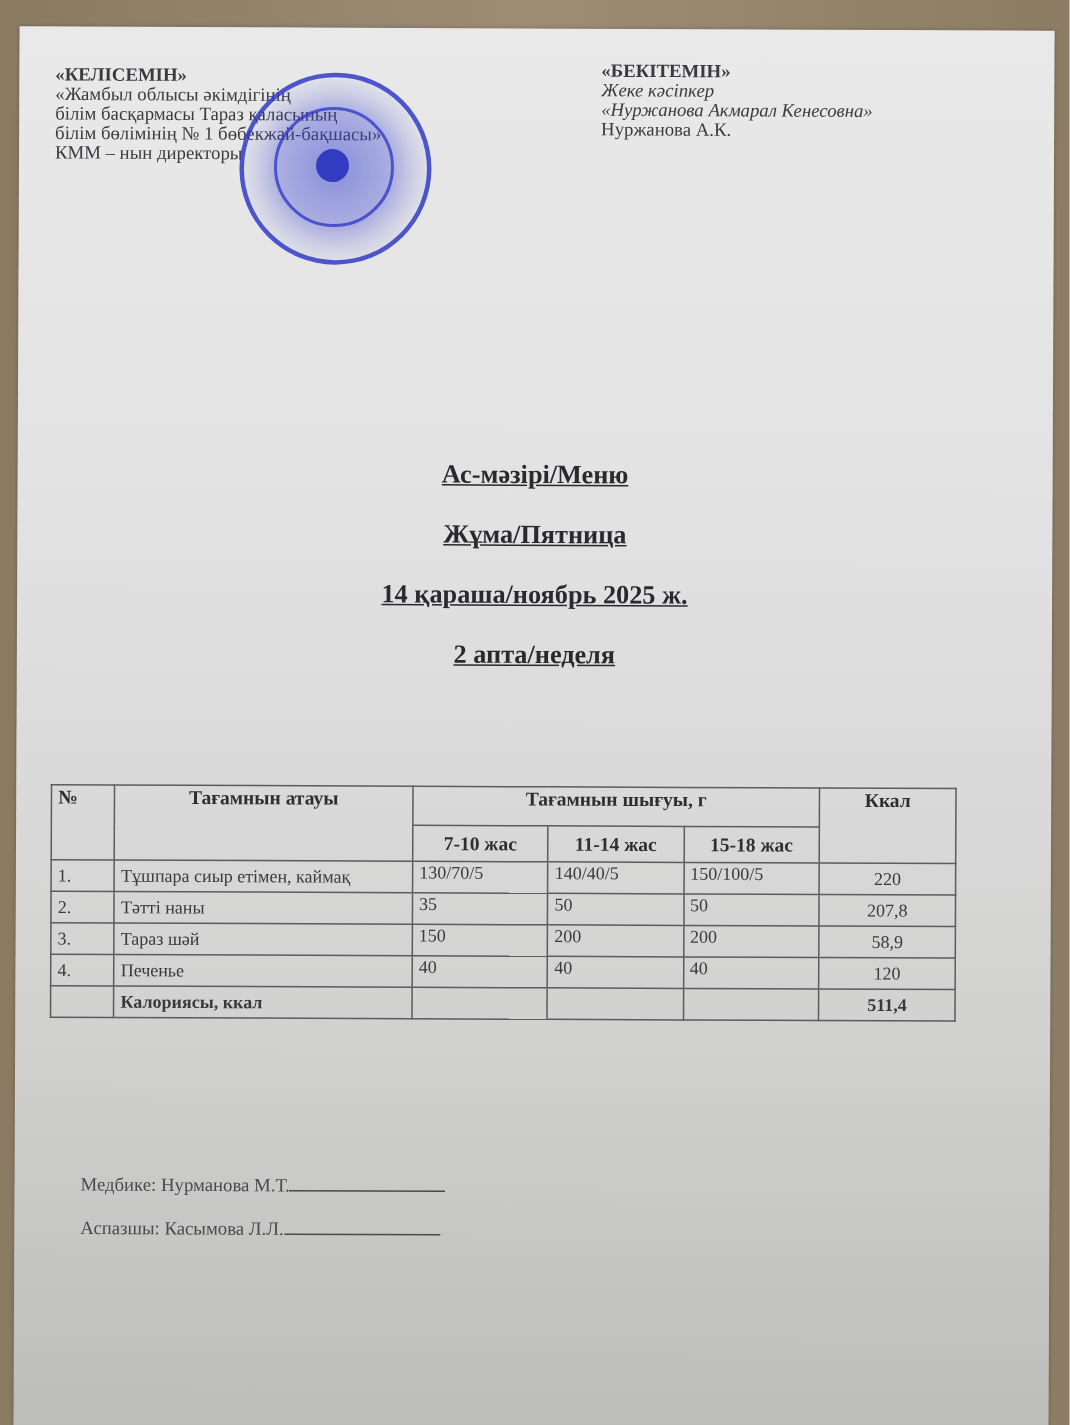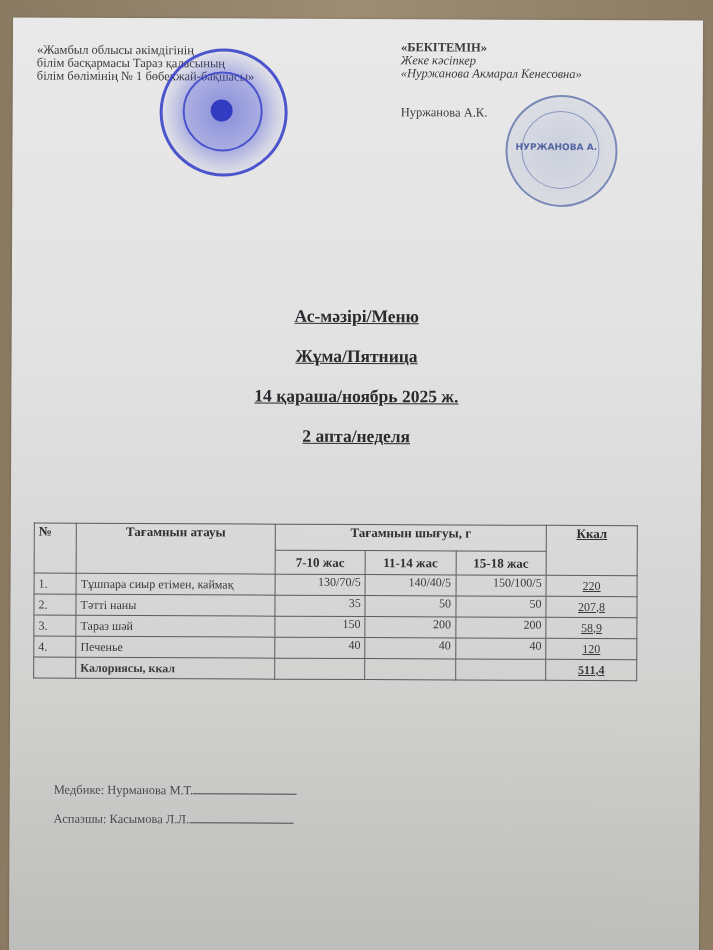--- a/index.html
+++ b/index.html
@@ -59,54 +59,52 @@
     position: absolute; left: 23px; top: 505px; width: 604px;
     border-collapse: collapse; font-size: 12px; color: #3a3a3e;
   }
   table.menu td, table.menu th { border: 1px solid #5b5b60; padding: 0 4px; }
   table.menu th { font-weight: bold; font-size: 13px; color: #2f2f33; }
   .hdr1 th { height: 25px; vertical-align: top; padding-top: 4px; }
   .hdr2 th { height: 23px; }
   table.menu td { height: 20px; }
   .c-num { width: 34px; text-align: left; }
   .c-name { width: 195px; text-align: left; }
-  .c-val { width: 83px; text-align: right; vertical-align: top; }
-  .c-kcal { width: 84px; text-align: center; text-decoration: underline; }
+  .c-val { width: 83px; text-align: left; vertical-align: top; }
+  .c-kcal { width: 84px; text-align: center; }
   .total-row td { height: 23px; }
   .bold { font-weight: bold; }
   .footer { position: absolute; left: 44px; font-size: 12.5px; color: #4a4a4e; }
   .footer .line { display: inline-block; border-bottom: 1px solid #4a4a4e; width: 104px; height: 11px; vertical-align: baseline; }
 </style>
 </head>
 <body>
 
 <div class="paper">
 
   <div class="block left-block">
+    <div class="head">«КЕЛІСЕМІН»</div>
     <div>«Жамбыл облысы әкімдігінің</div>
     <div>білім басқармасы Тараз қаласының</div>
     <div>білім бөлімінің № 1 бөбекжай-бақшасы»</div>
+    <div>КММ – нын директоры</div>
   </div>
 
   <div class="stamp stamp-left">
     <div class="inner"></div>
     <div class="star"></div>
   </div>
 
   <div class="block right-block">
     <div class="head">«БЕКІТЕМІН»</div>
     <div class="italic">Жеке кәсіпкер</div>
     <div class="italic">«Нуржанова Акмарал Кенесовна»</div>
-    <div style="margin-top:26px">Нуржанова А.К.</div>
+    <div style="">Нуржанова А.К.</div>
   </div>
 
-  <div class="stamp stamp-right">
-    <div class="inner"></div>
-    <div class="name">НУРЖАНОВА А.</div>
-  </div>
 
   <div class="titles">
     <div>Ас-мәзірі/Меню</div>
     <div>Жұма/Пятница</div>
     <div>14 қараша/ноябрь 2025 ж.</div>
     <div>2 апта/неделя</div>
   </div>
 
   <table class="menu">
     <tbody>

